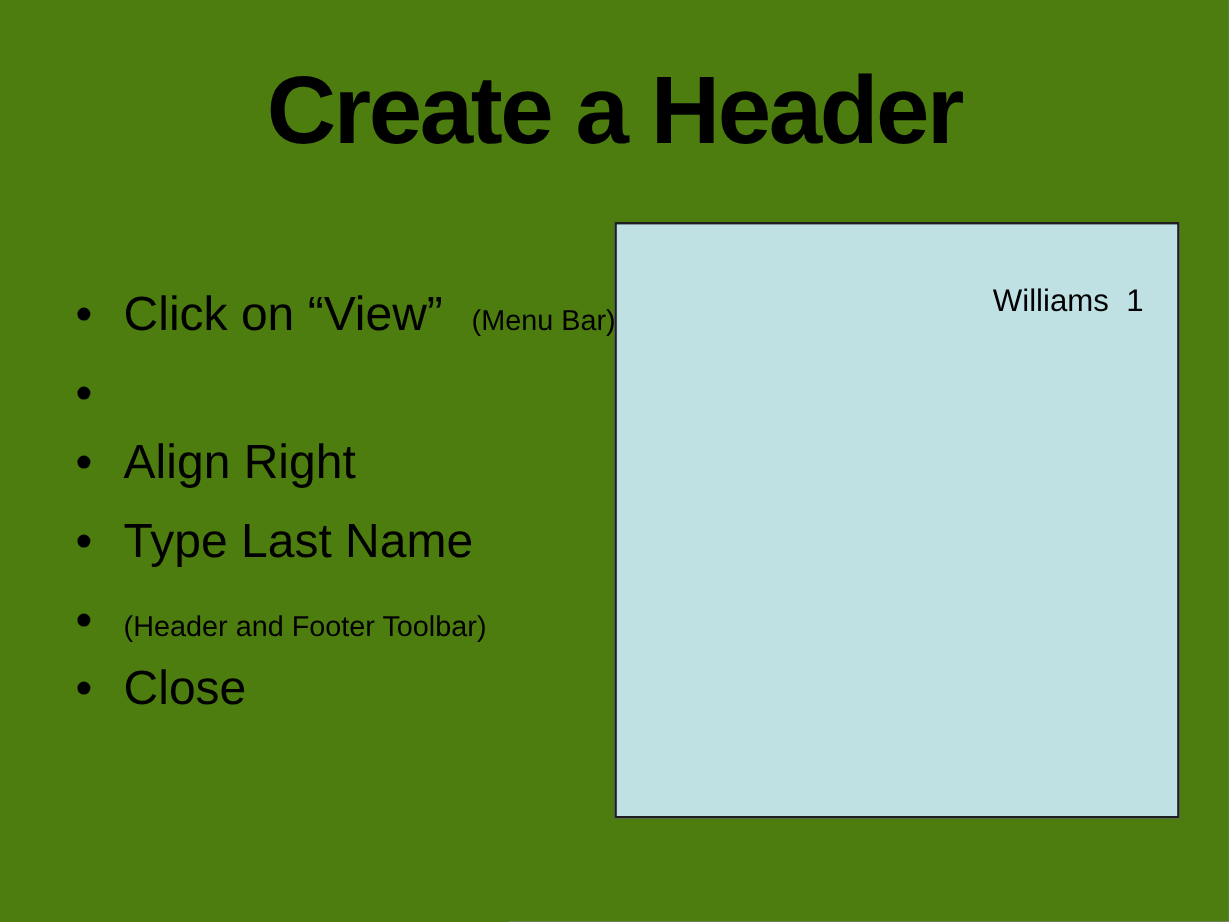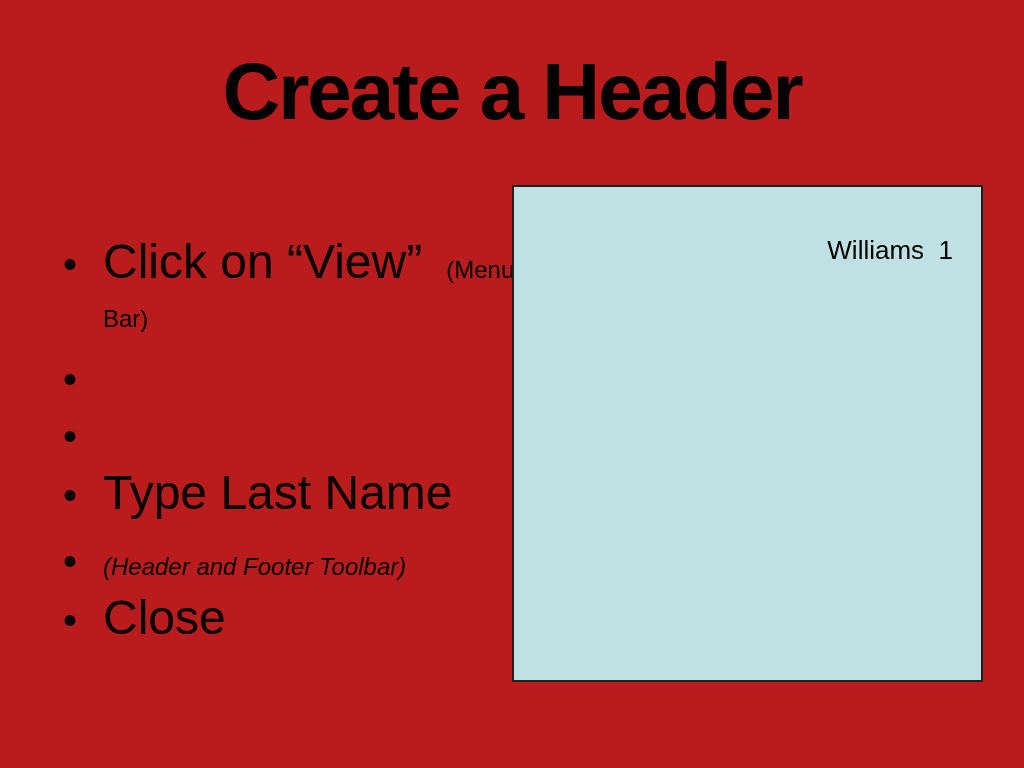--- a/index.html
+++ b/index.html
@@ -1,20 +1,20 @@
 <!DOCTYPE html>
 <html><head>
 <meta charset="utf-8">
 <style>
   html, body { margin: 0; padding: 0; background: #888; }
   .slide {
     position: relative;
     width: 1024px;
     height: 768px;
-    background: #b91c1c;
+    background: #4d7c0f;
     overflow: hidden;
     font-family: "Liberation Sans", sans-serif;
     color: #000000;
   }
   .title {
     position: absolute;
     top: 50px;
     left: 0;
     width: 1024px;
     margin: 0;
@@ -40,27 +40,26 @@
     margin-bottom: 11px;
   }
   .dot {
     flex: 0 0 40px;
     width: 40px;
     font-size: 40px;
     line-height: 46px;
     color: #000000;
   }
   .li-body { line-height: 46px; }
-  .li-main { font-size: 48px; }
+  .li-main { font-size: 40px; }
   .li-note-inline { font-size: 24px; margin-left: 24px; }
   .li-sub {
     display: block;
     font-size: 24px;
     line-height: 28px;
-    font-style: italic;
   }
   .preview-box {
     position: absolute;
     left: 512px;
     top: 185px;
     width: 467px;
     height: 493px;
     border: 2px solid #1f1f1f;
     background-color: #bfe1e4;
     box-sizing: content-box;
@@ -90,20 +89,23 @@
         <span class="li-main">Click on “View”</span><span class="li-note-inline">(Menu Bar)</span>
       </div>
     </li>
 
     <li class="bullet-item">
       <span class="dot">•</span>
     </li>
 
     <li class="bullet-item">
       <span class="dot">•</span>
+      <div class="li-body">
+        <span class="li-main">Align Right</span>
+      </div>
     </li>
 
     <li class="bullet-item">
       <span class="dot">•</span>
       <div class="li-body">
         <span class="li-main">Type Last Name</span>
       </div>
     </li>
 
     <li class="bullet-item">

